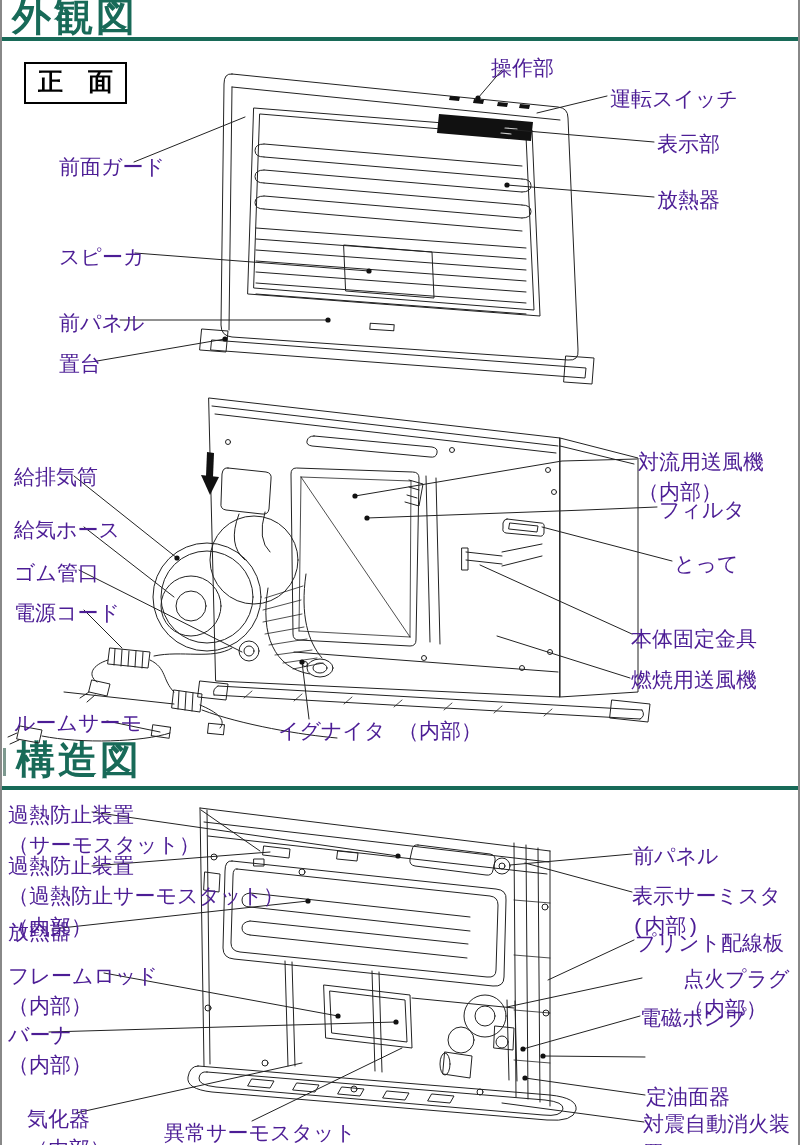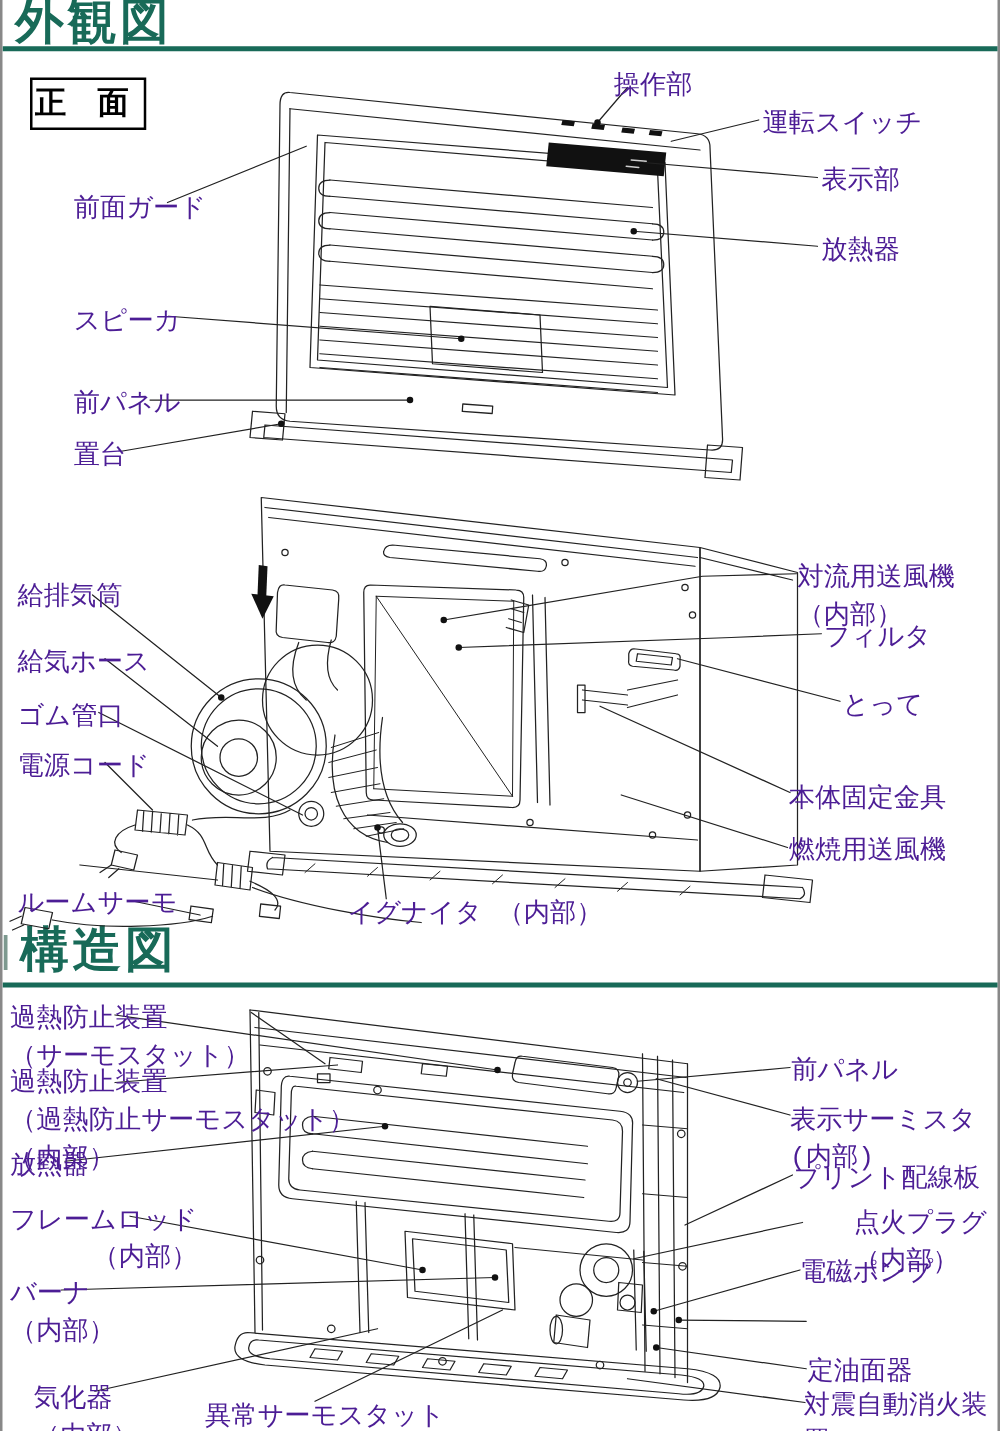--- a/index.html
+++ b/index.html
@@ -7,21 +7,21 @@
     position:relative;width:796px;height:1145px;background:#ffffff;
     font-family:Liberation Mono, monospace;overflow:hidden;margin:0 auto;
   }
   .sec-title{
     position:absolute;font-size:39px;font-weight:bold;color:#186a58;
     letter-spacing:3px;line-height:1;white-space:nowrap;
   }
   .sec-rule{position:absolute;left:0;width:798px;height:4px;background:#186a58;}
   .vbox{
     position:absolute;border:2px solid #000;background:#fff;color:#000;
-    font-size:25px;font-weight:bold;line-height:1;padding:7px 12px 6px 2px;white-space:nowrap;
+    font-size:25px;font-weight:bold;line-height:1;padding:7px 12px 6px 12px;white-space:nowrap;
   }
   .lbl{
     position:absolute;font-size:21px;line-height:1.45;color:#4c1d95;
     white-space:pre-line;
   }
   .art{position:absolute;left:0;top:0;pointer-events:none;}
   .tickbar{position:absolute;left:1px;top:748px;width:3px;height:28px;background:#7d998f;}
 </style>
 </head>
 <body>
@@ -285,21 +285,21 @@
   <div class="lbl" style="left:672px;top:551px;">とって</div>
   <div class="lbl" style="left:629px;top:626px;">本体固定金具</div>
   <div class="lbl" style="left:629px;top:667px;">燃焼用送風機</div>
 
   <div class="lbl" style="left:6px;top:802px;">過熱防止装置
 （サーモスタット）</div>
   <div class="lbl" style="left:6px;top:853px;">過熱防止装置
 （過熱防止サーモスタット）
 （内部）</div>
   <div class="lbl" style="left:6px;top:919px;">放熱器</div>
-  <div class="lbl" style="left:6px;top:963px;text-align:right;">フレームロッド
+  <div class="lbl" style="left:6px;top:963px;">フレームロッド
 （内部）</div>
   <div class="lbl" style="left:6px;top:1022px;">バーナ
 （内部）</div>
   <div class="lbl" style="left:25px;top:1106px;">気化器
 （内部）</div>
   <div class="lbl" style="left:162px;top:1120px;">異常サーモスタット</div>
   <div class="lbl" style="left:631px;top:843px;">前パネル</div>
   <div class="lbl" style="left:630px;top:883px;">表示サーミスタ(内部)</div>
   <div class="lbl" style="left:633px;top:930px;">プリント配線板</div>
   <div class="lbl" style="left:640px;top:966px;margin-left:41px;">点火プラグ （内部）</div>

